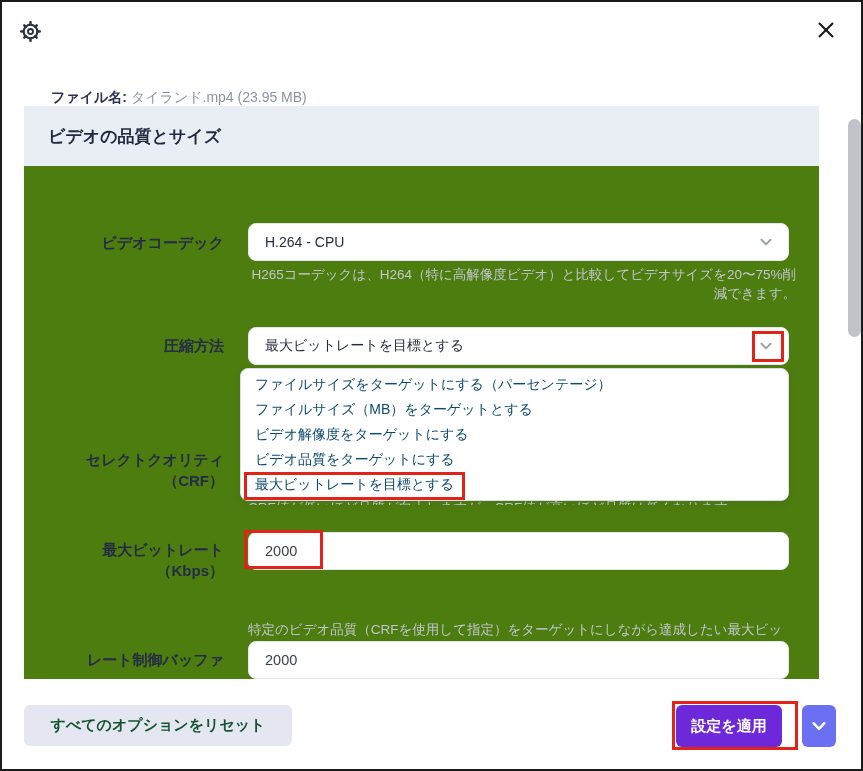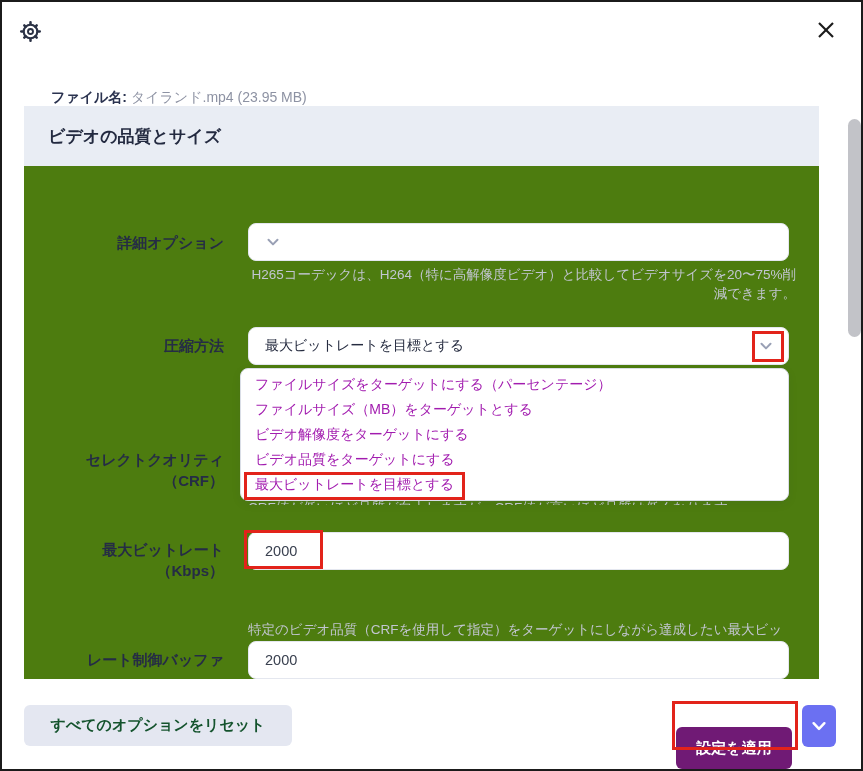--- a/index.html
+++ b/index.html
@@ -65,43 +65,42 @@
   
   .dropdown {
     position:absolute; left:238px; top:366px; width:549px; height:133px;
     background:#ffffff; border:1px solid #d9dde6; border-radius:8px;
     box-shadow:0 3px 10px rgba(40,50,80,.08);
     z-index:5; overflow:hidden;
     display:flex; flex-direction:column; justify-content:space-around;
     padding:3px 0;
   }
   .dd-item {
-    font-size:14px; color:#a21caf; padding:0 14px;
+    font-size:14px; color:#0c4a6e; padding:0 14px;
     line-height:25px; cursor:pointer; white-space:nowrap;
   }
 
   
   .clipped-help {
     position:absolute; left:246px; top:497px; width:545px; height:6px;
     overflow:hidden; font-size:13.5px; color:#c6cad4; z-index:1;
   }
 
   
   .reset-btn {
     position:absolute; left:22px; top:703px; width:268px; height:41px;
     background:#e4e7f1; border:none; border-radius:6px;
     font-family:inherit; font-size:15px; font-weight:bold; color:#14532d;
     cursor:pointer;
   }
   .apply-btn {
-    position:absolute; left:674px; top:703px; width:116px; height:42px;
-    background:#701a75; border:none; border-radius:6px;
+    position:absolute; left:674px; top:703px; width:106px; height:42px;
+    background:#6d28d9; border:none; border-radius:6px;
     font-family:inherit; font-size:15px; font-weight:bold; color:#ffffff;
     cursor:pointer;
-    margin-top:22px;
   }
   .apply-more-btn {
     position:absolute; left:800px; top:703px; width:34px; height:42px;
     background:#6b70f2; border:none; border-radius:6px;
     display:flex; align-items:center; justify-content:center; cursor:pointer;
   }
 
   
   .anno { position:absolute; border:3px solid #e2231a; pointer-events:none; z-index:9; }
   .anno-method-chev { left:750px; top:329px; width:32px; height:31px; }
@@ -144,22 +143,23 @@
     <span> </span>
     <span class="file-value">タイランド.mp4 (23.95 MB)</span>
   </div>
 
   <div class="panel">
     <div class="panel-head">
       <div class="section-title">ビデオの品質とサイズ</div>
     </div>
   </div>
 
-  <div class="row-label" style="top:230px;">詳細オプション</div>
+  <div class="row-label" style="top:230px;">ビデオコーデック</div>
   <div class="sel" style="top:221px;">
+    <span class="sel-text">H.264 - CPU</span>
     <svg class="chev" viewBox="0 0 16 16">
       <polyline points="3.5,5.8 8,10.4 12.5,5.8" fill="none" stroke="#99a0b5" stroke-width="2" stroke-linecap="round" stroke-linejoin="round"></polyline>
     </svg>
   </div>
   <div class="help" style="top:263px;text-align:right;">H265コーデックは、H264（特に高解像度ビデオ）と比較してビデオサイズを20〜75%削減できます。</div>
 
   <div class="row-label" style="top:333px;">圧縮方法</div>
   <div class="sel" style="top:325px;">
     <span class="sel-text">最大ビットレートを目標とする</span>
     <svg class="chev" viewBox="0 0 16 16">

